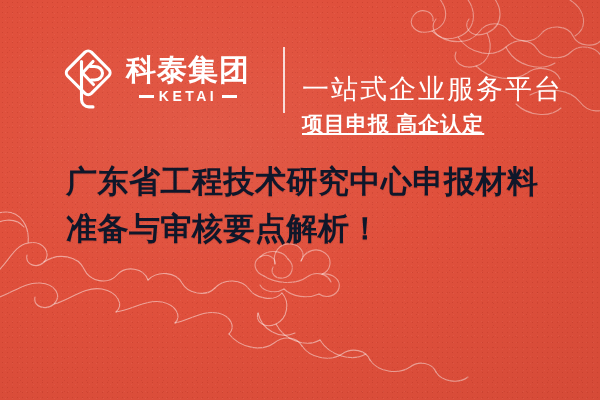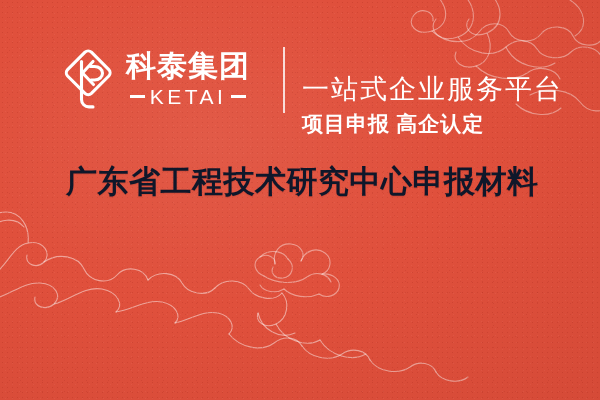--- a/index.html
+++ b/index.html
@@ -88,22 +88,22 @@
   }
   .brand-rule {
     display: block;
     width: 15px;
     height: 3px;
     background: #ffffff;
     flex: none;
   }
   #brand-en {
     color: #ffffff;
-    font-size: 21px;
-    font-weight: normal;
+    font-size: 14px;
+    font-weight: bold;
     letter-spacing: 3.5px;
     line-height: 1;
     white-space: nowrap;
   }
 
   #divider {
     position: absolute;
     left: 283px;
     top: 47px;
     width: 2px;
@@ -127,20 +127,21 @@
   }
   #slogan-sub {
     color: #ffffff;
     font-family: "Liberation Serif", "DejaVu Serif", serif;
     font-size: 21px;
     font-weight: bold;
     line-height: 1.2;
     letter-spacing: 1px;
     margin-top: 6px;
     white-space: nowrap;
+    text-decoration: underline;
   }
 
   
   #title-block {
     position: absolute;
     left: 66px;
     top: 158px;
     width: 505px;
   }
   .title-line {
@@ -237,15 +238,16 @@
     <div id="divider"></div>
 
     <div id="slogan-block">
       <div id="slogan-main">一站式企业服务平台</div>
       <div id="slogan-sub">项目申报 高企认定</div>
     </div>
   </div>
 
   <div id="title-block">
     <div class="title-line">广东省工程技术研究中心申报材料</div>
+    <div class="title-line">准备与审核要点解析！</div>
   </div>
 
 </div>
 
 </body></html>

